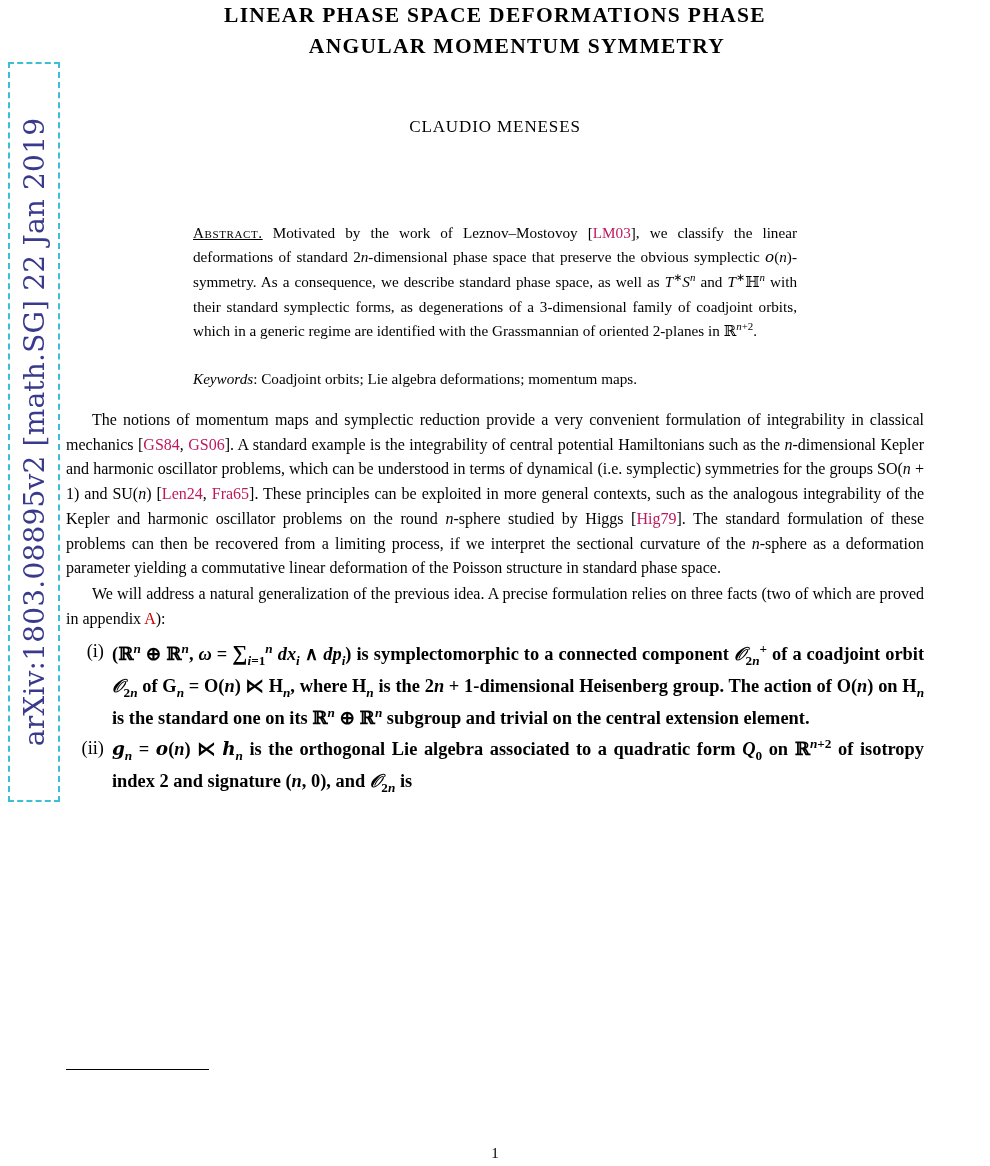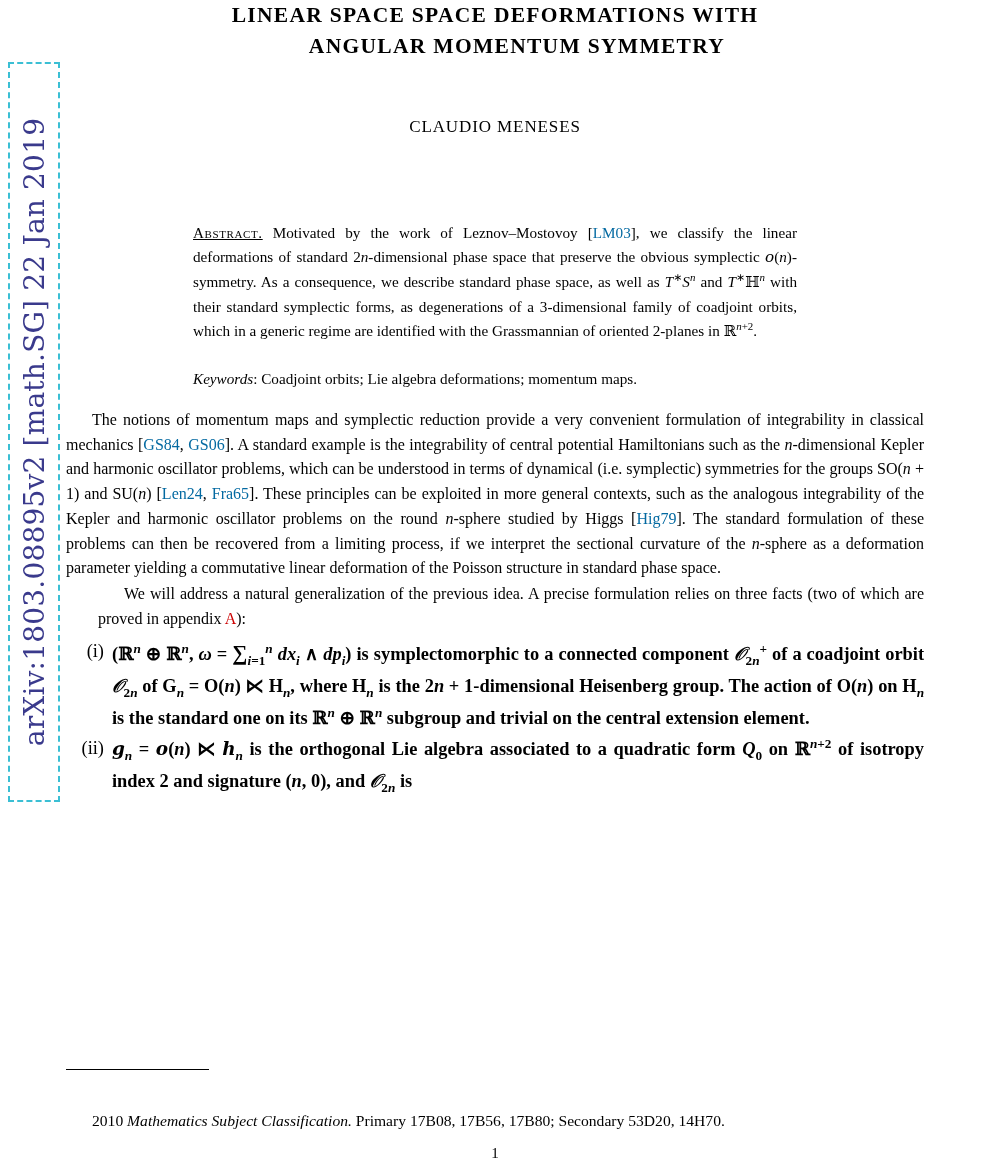--- a/index.html
+++ b/index.html
@@ -100,21 +100,21 @@
 
   .body-text {
     width: 858px;
     margin: 20px auto 0 auto;
     font-size: 16px;
     line-height: 1.545;
     text-align: justify;
     text-justify: inter-word;
   }
   .body-text p { margin: 0; text-indent: 26px; }
-  .body-text p + p { margin-top: 1px; margin-left: 32px; }
+  .body-text p + p { margin-top: 1px; }
 
   .list {
     width: 858px;
     margin: 6px auto 0 auto;
     font-size: 18.4px;
     line-height: 1.545;
   }
   .list-item {
     display: flex;
     align-items: flex-start;
@@ -127,21 +127,21 @@
     padding-right: 8px;
     box-sizing: border-box;
   }
   .list-item .content {
     flex: 1 1 auto;
     text-align: justify;
     font-weight: bold;
   }
 
   a.ref, .ref {
-    color: #0369a1;
+    color: #be185d;
     text-decoration: none;
     margin-top: 13px;
   }
   .refred { color: #cc0000; text-decoration: none; }
 
   .footnote-rule {
     position: absolute;
     left: 66px;
     bottom: 96px;
     width: 143px;
@@ -177,21 +177,21 @@
 </head>
 <body>
 
 <div class="page">
 
   <div class="arxiv-stamp">
     <span class="txt">arXiv:1803.08895v2  [math.SG]  22 Jan 2019</span>
   </div>
 
   <h1 class="title">
-    <span class="l1">LINEAR SPACE SPACE DEFORMATIONS WITH</span>
+    <span class="l1">LINEAR PHASE SPACE DEFORMATIONS PHASE</span>
     <span class="l2">ANGULAR MOMENTUM SYMMETRY</span>
   </h1>
 
   <div class="author">CLAUDIO MENESES</div>
 
   <div class="abstract-block">
     <span class="abs-head">Abstract.</span><span> Motivated by the work of Leznov–Mostovoy [</span><a class="ref" href="#">LM03</a><span>], we classify the linear deformations of standard 2<span class="mi">n</span>-dimensional phase space that preserve the obvious symplectic <span class="frak">o</span>(<span class="mi">n</span>)-symmetry. As a consequence, we describe standard phase space, as well as <span class="mi">T</span><sup>∗</sup><span class="mi">S</span><sup><span class="mi">n</span></sup> and <span class="mi">T</span><sup>∗</sup><span class="bb">ℍ</span><sup><span class="mi">n</span></sup> with their standard symplectic forms, as degenerations of a 3-dimensional family of coadjoint orbits, which in a generic regime are identified with the Grassmannian of oriented 2-planes in <span class="bb">ℝ</span><sup><span class="mi">n</span>+2</sup>.</span>
   </div>
 
   <div class="keywords">
@@ -210,19 +210,16 @@
       <span class="content">(<span class="bb">ℝ</span><sup><span class="mi">n</span></sup> ⊕ <span class="bb">ℝ</span><sup><span class="mi">n</span></sup>, <span class="mi">ω</span> = <span style="font-size:1.15em;">∑</span><sub><span class="mi">i</span>=1</sub><sup><span class="mi">n</span></sup> <span class="mi">dx</span><sub><span class="mi">i</span></sub> ∧ <span class="mi">dp</span><sub><span class="mi">i</span></sub>) is symplectomorphic to a connected component <span style="font-style:italic;">𝒪</span><sub>2<span class="mi">n</span></sub><sup>+</sup> of a coadjoint orbit <span style="font-style:italic;">𝒪</span><sub>2<span class="mi">n</span></sub> of G<sub><span class="mi">n</span></sub> = O(<span class="mi">n</span>) ⋉ H<sub><span class="mi">n</span></sub>, where H<sub><span class="mi">n</span></sub> is the 2<span class="mi">n</span> + 1-dimensional Heisenberg group. The action of O(<span class="mi">n</span>) on H<sub><span class="mi">n</span></sub> is the standard one on its <span class="bb">ℝ</span><sup><span class="mi">n</span></sup> ⊕ <span class="bb">ℝ</span><sup><span class="mi">n</span></sup> subgroup and trivial on the central extension element.</span>
     </div>
     <div class="list-item">
       <span class="marker">(ii)</span>
       <span class="content"><span class="frak">g</span><sub><span class="mi">n</span></sub> = <span class="frak">o</span>(<span class="mi">n</span>) ⋉ <span class="frak">h</span><sub><span class="mi">n</span></sub> is the orthogonal Lie algebra associated to a quadratic form <span class="mi">Q</span><sub>0</sub> on <span class="bb">ℝ</span><sup><span class="mi">n</span>+2</sup> of isotropy index 2 and signature (<span class="mi">n</span>, 0), and <span style="font-style:italic;">𝒪</span><sub>2<span class="mi">n</span></sub> is</span>
     </div>
   </div>
 
   <div class="footnote-rule"></div>
 
-  <div class="footnote">
-    <span class="fn-indent"><span>2010</span> <i>Mathematics Subject Classification.</i><span> Primary 17B08, 17B56, 17B80; Secondary 53D20, 14H70.</span></span>
-  </div>
 
   <div class="pagenum">1</div>
 
 </div>
 
 </body></html>

